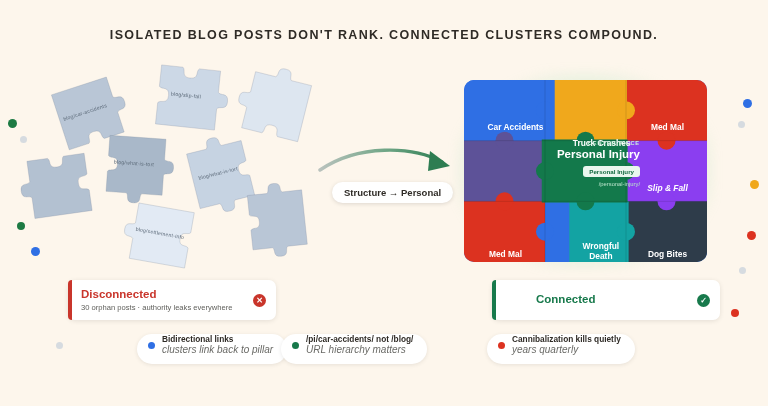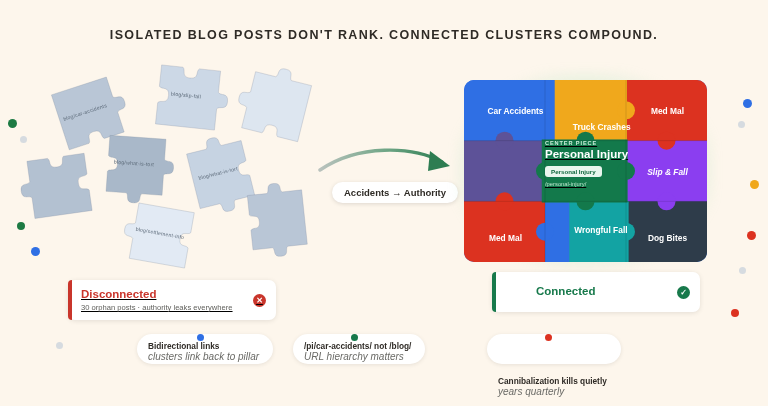--- a/index.html
+++ b/index.html
@@ -78,28 +78,28 @@
 
   .tile-text {
     position: absolute;
     color: #ffffff;
     font-size: 8.4px;
     font-weight: bold;
     text-align: center;
     line-height: 1.2;
     white-space: nowrap;
     pointer-events: none;
+    margin-top: 16px;
   }
   .center-box {
     position: absolute;
     left: 545px; top: 140px;
     width: 95px;
-    text-align: left;
+    text-align: right;
     pointer-events: none;
-    text-decoration: underline;
   }
   .cp-kicker { font-size: 5.6px; font-weight: bold; letter-spacing: .9px; color: #cdeedb; }
   .cp-title { font-size: 11.5px; font-weight: bold; color: #ffffff; margin-top: 2px; }
   .cp-badge {
     display: inline-block;
     margin-top: 3px;
     background: #e9f6ee;
     color: #11683f;
     font-size: 6.2px;
     font-weight: bold;
@@ -123,41 +123,40 @@
   .card-bar { position: absolute; left: 0; top: 0; bottom: 0; width: 4px; border-radius: 7px 0 0 7px; }
   .card-body { flex: 1; }
   .card-title { font-size: 11.5px; font-weight: bold; line-height: 1.2; }
   .card-sub { font-size: 7.6px; color: #60605c; margin-top: 2px; }
   .badge-circle {
     width: 13px; height: 13px; border-radius: 50%;
     color: #fff; font-size: 8px; font-weight: bold;
     display: flex; align-items: center; justify-content: center;
     flex: none;
   }
-  #card-disconnected { left: 68px; top: 280px; width: 208px; text-decoration: underline; }
-  #card-connected { left: 492px; top: 272px; width: 208px; padding-left: 44px; }
+  #card-disconnected { left: 68px; top: 280px; width: 208px; }
+  #card-connected { left: 492px; top: 280px; width: 228px; padding-left: 44px; }
 
   
   .fact {
     position: absolute;
     background: #ffffff;
     border-radius: 16px;
     height: 30px;
     box-shadow: 0 1px 4px rgba(0,0,0,.09);
     display: flex;
     align-items: center;
     padding: 0 14px 8px 11px;
-    flex-direction: column;
   }
   .fact-dot { width: 7px; height: 7px; border-radius: 50%; margin-right: 7px; flex: none; }
   .fact-title { font-size: 8.3px; font-weight: bold; color: #2f2b26; line-height: 1.25; white-space: nowrap; }
   .fact-sub { font-size: 10px; color: #6a6a66; line-height: 1.25; white-space: nowrap; font-style: italic; }
   #fact-0 { left: 137px; top: 334px; }
-  #fact-1 { left: 293px; top: 334px; }
-  #fact-2 { left: 487px; top: 334px; gap: 35px; }
+  #fact-1 { left: 281px; top: 334px; }
+  #fact-2 { left: 487px; top: 334px; }
 
   
   .caption {
     position: absolute;
     left: 0; right: 0; top: 382px;
     text-align: center;
     font-size: 9.2px;
     font-style: italic;
     color: #8a8880;
   }
@@ -253,21 +252,21 @@
         <linearGradient id="agrad" x1="0" y1="0" x2="1" y2="0">
           <stop offset="0%" stop-color="#b9c2bd"></stop>
           <stop offset="55%" stop-color="#6ea585"></stop>
           <stop offset="100%" stop-color="#2e7d52"></stop>
         </linearGradient>
       </defs>
       <path d="M2,32 C40,6 95,8 124,24" stroke="url(#agrad)" stroke-width="3.4" fill="none" stroke-linecap="round"></path>
       <path d="M112,13 L132,28 L110,33 Z" fill="#2e7d52"></path>
     </svg>
   </div>
-  <div class="struct-pill">Accidents → Authority</div>
+  <div class="struct-pill">Structure → Personal</div>
 
   <div class="grid-glow"></div>
   <div class="grid" id="grid-layer">
       <svg width="243" height="182" viewBox="0 0 243 182">
         <rect width="243" height="182" fill="#2f6fe4"></rect>
         <rect x="0" y="0" width="81.6" height="61.266666666666666" fill="#2f6fe4"></rect>
         <rect x="81" y="0" width="81.6" height="61.266666666666666" fill="#2f6fe4"></rect>
         <rect x="162" y="0" width="81.6" height="61.266666666666666" fill="#dc3220"></rect>
         <rect x="0" y="60.666666666666664" width="81.6" height="61.266666666666666" fill="#5d5298"></rect>
         <rect x="81" y="60.666666666666664" width="81.6" height="61.266666666666666" fill="#13794b"></rect>
@@ -295,21 +294,21 @@
         <line x1="162" y1="0" x2="162" y2="182" stroke="rgba(0,0,0,0.12)" stroke-width="1"></line>
         <line x1="0" y1="121.33333333333333" x2="243" y2="121.33333333333333" stroke="rgba(0,0,0,0.12)" stroke-width="1"></line>
       </svg>
     </div>
   <div id="grid-labels">
       <div class="tile-text" style="left: 470px; top: 106px; width: 91px;">Car Accidents</div>
       <div class="tile-text" style="left: 561.2px; top: 122px; width: 81px;">Truck Crashes</div>
       <div class="tile-text" style="left: 630px; top: 106px; width: 75px;">Med Mal</div>
       <div class="tile-text" style="left: 630px; top: 166.667px; width: 75px; font-style: italic;">Slip &amp; Fall</div>
       <div class="tile-text" style="left: 468px; top: 233.333px; width: 75px;">Med Mal</div>
-      <div class="tile-text" style="left: 572.54px; top: 225.333px; width: 56.7px; white-space: normal;">Wrongful Fall</div>
+      <div class="tile-text" style="left: 572.54px; top: 225.333px; width: 56.7px; white-space: normal;">Wrongful Death</div>
       <div class="tile-text" style="left: 630px; top: 233.333px; width: 75px;">Dog Bites</div>
     </div>
 
   <div class="center-box">
     <div class="cp-kicker">CENTER PIECE</div>
     <div class="cp-title">Personal Injury</div>
     <div class="cp-badge">Personal Injury</div>
     <div class="cp-url">/personal-injury/</div>
   </div>
 

